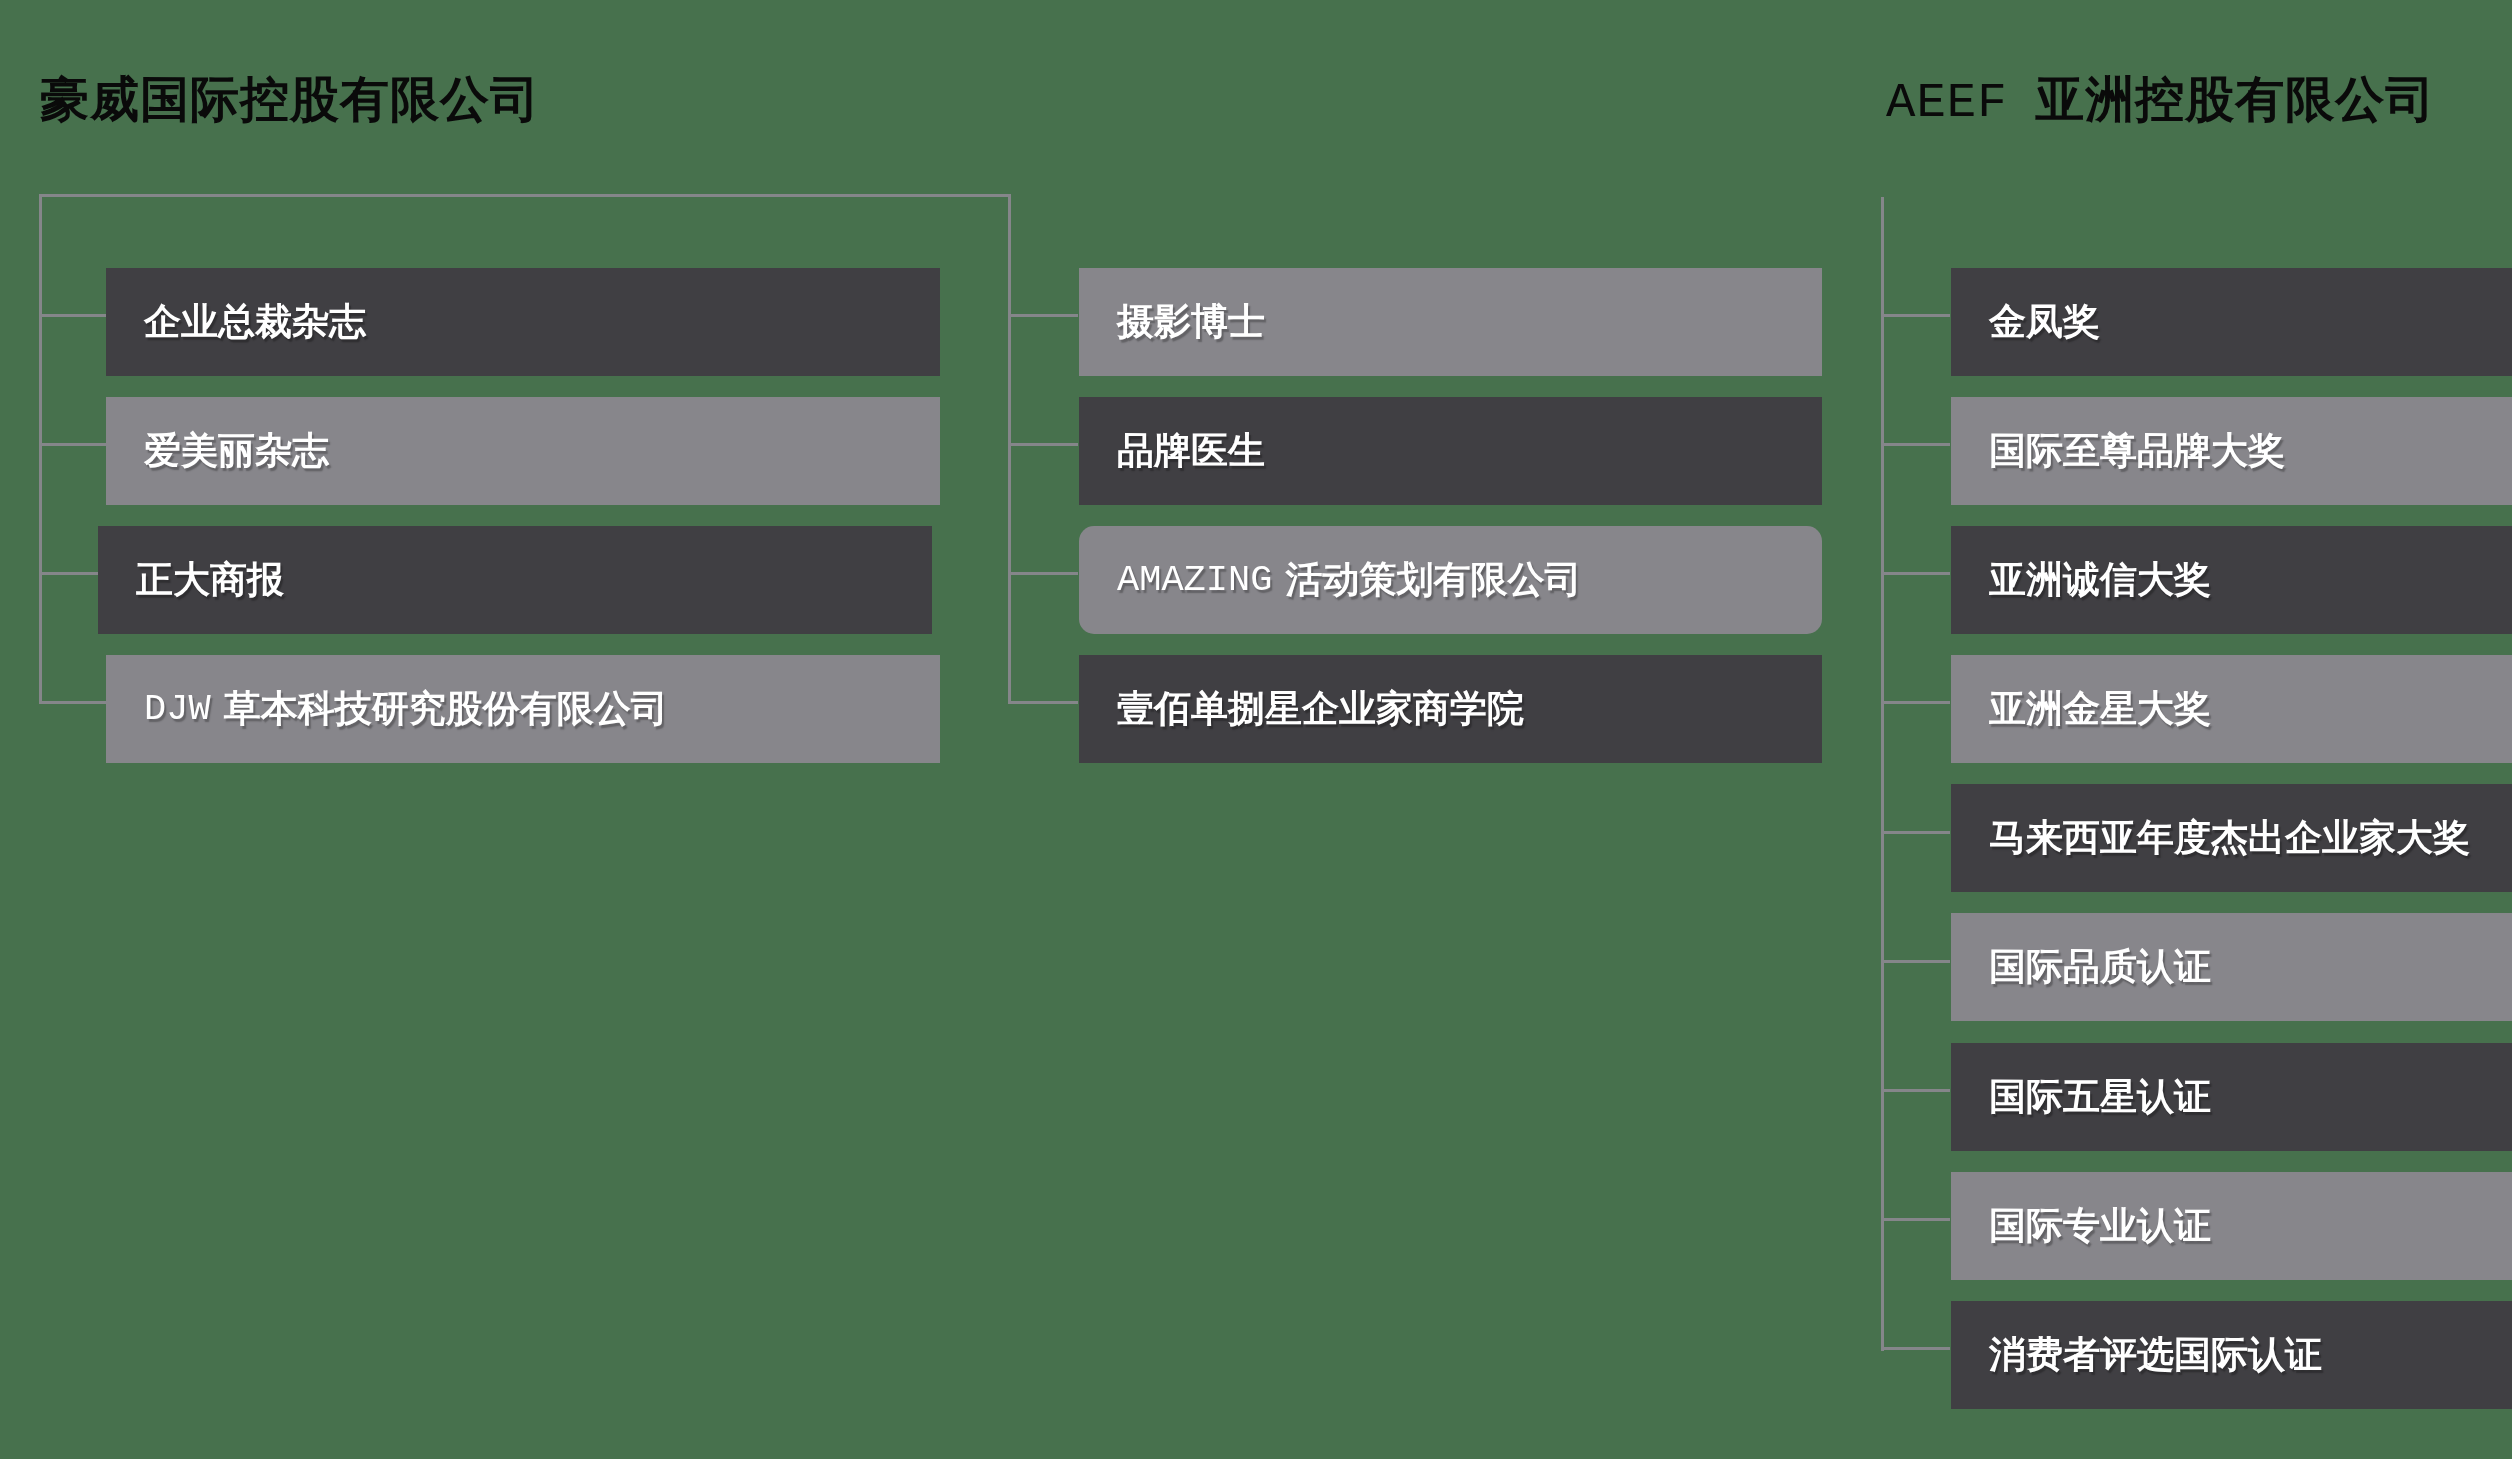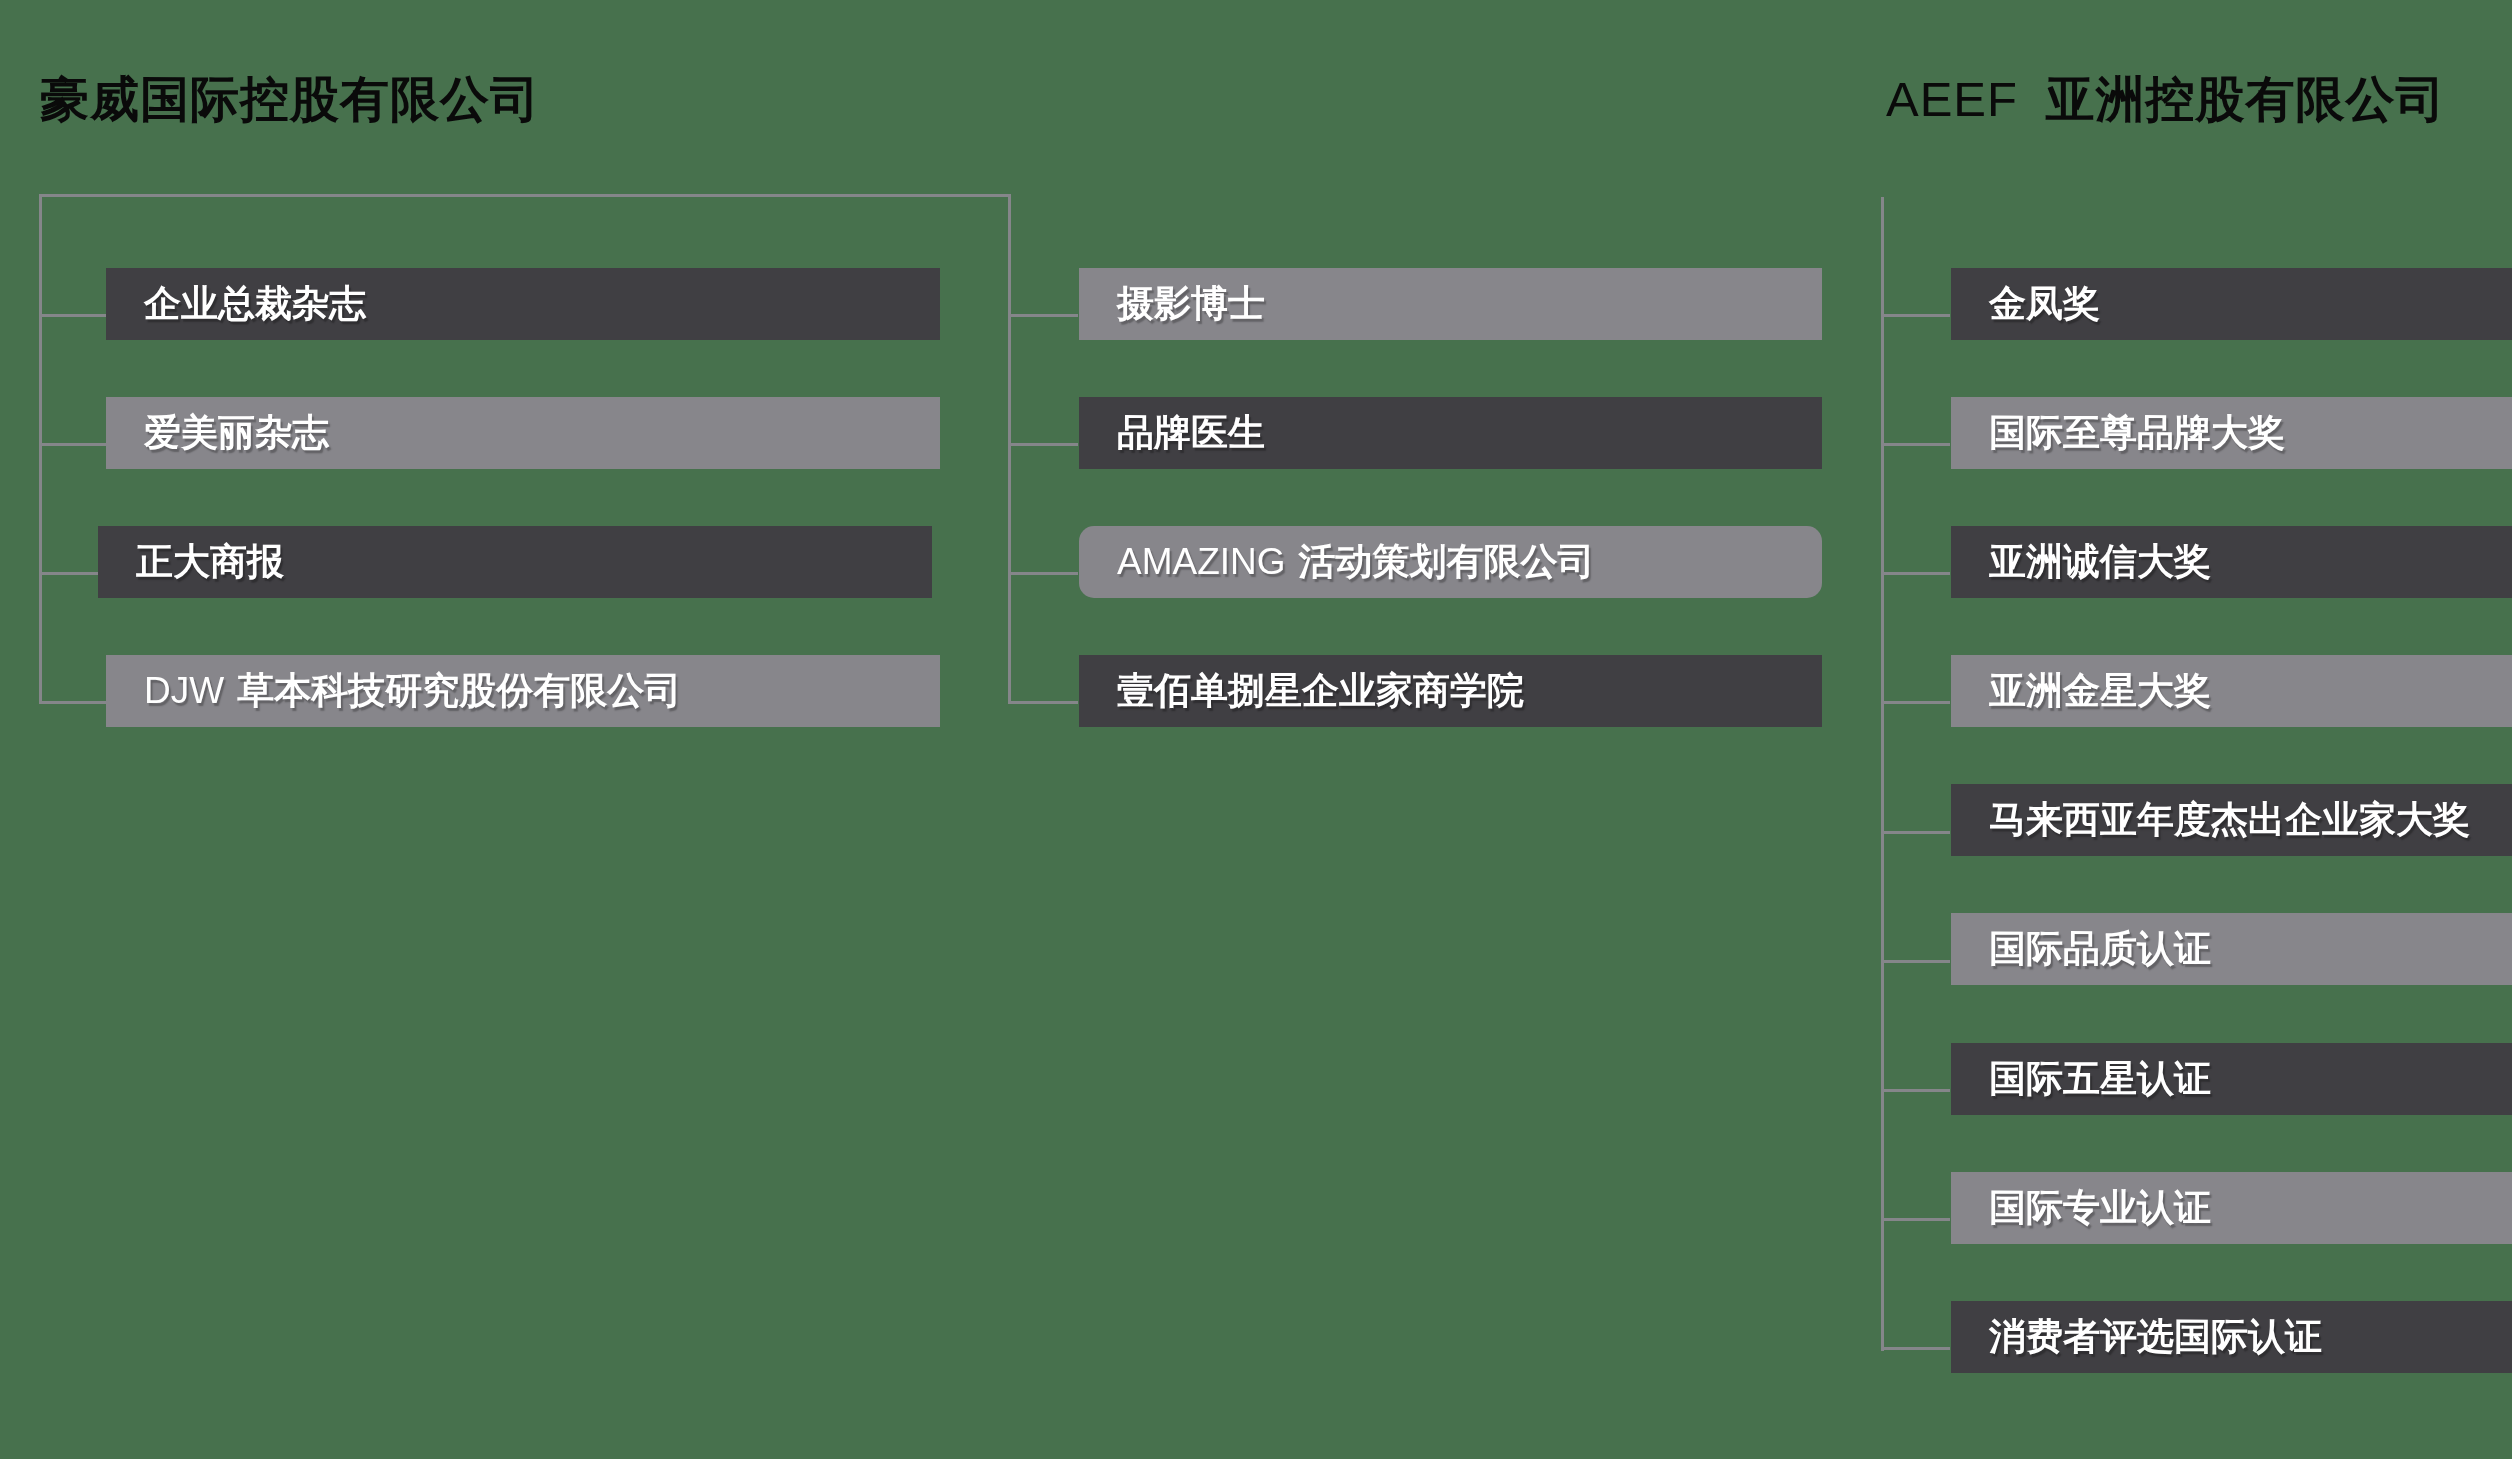--- a/index.html
+++ b/index.html
@@ -16,36 +16,36 @@
     font-family:"Liberation Sans", sans-serif;
     font-weight:700;
     font-size:49px;
     line-height:1.05;
     letter-spacing:1px;
     color:#0a0a0a;
     white-space:nowrap;
   }
   .org-box {
     position:absolute;
-    height:72px;
+    height:108px;
     box-sizing:border-box;
     display:flex;
     align-items:center;
     padding-left:38px;
     color:#ffffff;
     font-family:"Liberation Sans", sans-serif;
     font-weight:700;
     font-size:37px;
     white-space:nowrap;
     text-shadow:2px 2.5px 1.5px rgba(0,0,0,0.28);
   }
   .dark { background:#403f43; }
   .gray { background:#87868b; }
   .latin {
-    font-family:Liberation Sans, sans-serif;
+    font-family:Liberation Mono, monospace;
     font-weight:400;
   }
   .latin:not(:empty) { margin-right:13px; }
   .connector {
     position:absolute;
     background:#85868a;
   }
 </style>
 </head>
 <body>

